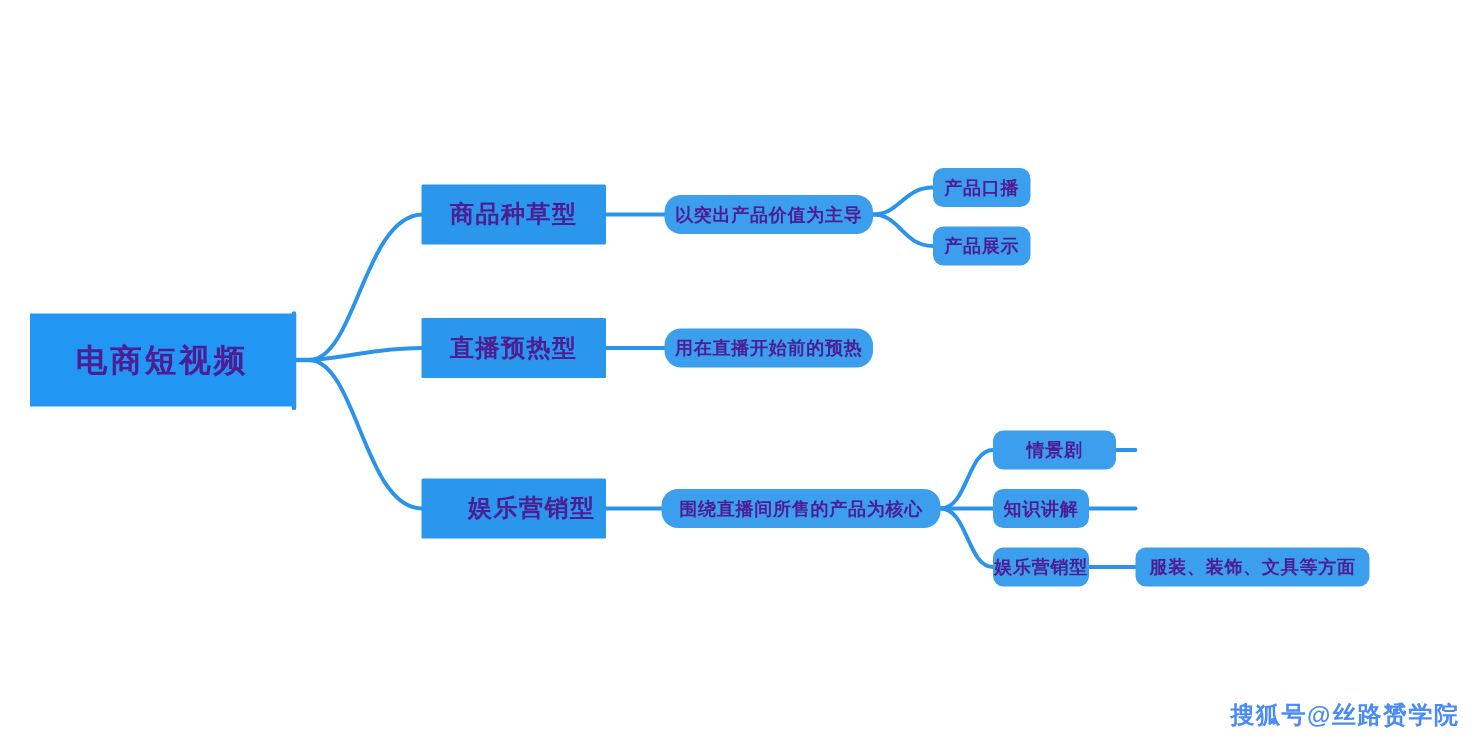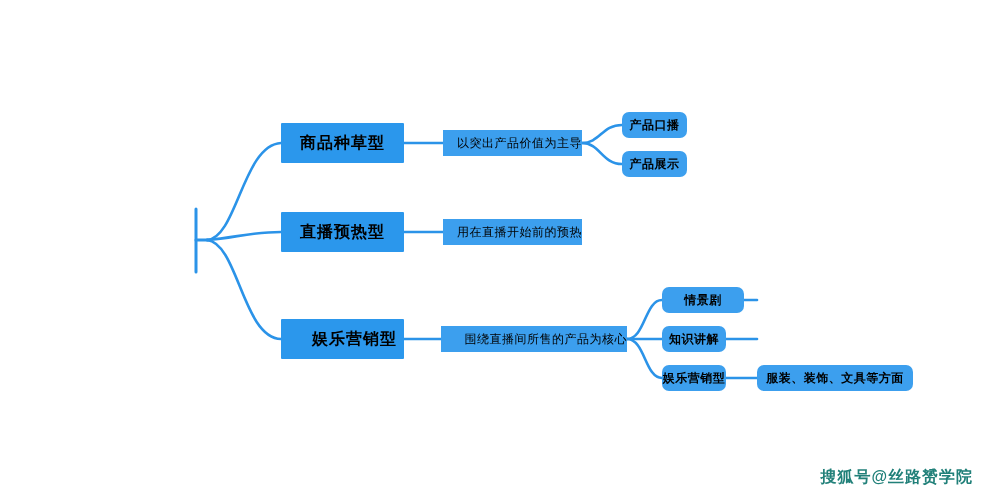--- a/index.html
+++ b/index.html
@@ -28,64 +28,63 @@
     width: 987px;
     height: 500px;
     pointer-events: none;
   }
   .node {
     position: absolute;
     display: flex;
     align-items: center;
     justify-content: center;
     box-sizing: border-box;
-    color: #000000;
+    color: #4c1d95;
     text-align: center;
     white-space: nowrap;
     letter-spacing: 0.5px;
   }
   .node-root {
     background: #2196f3;
     border-radius: 0px;
     font-size: 21px;
     font-weight: bold;
     letter-spacing: 2px;
   }
   .node-level1 {
     background: #2b97ec;
     border-radius: 1px;
     font-size: 16px;
     font-weight: bold;
     letter-spacing: 1px;
   }
   .node-level2 {
     background: #3c9fee;
-    border-radius: 0;
+    border-radius: 11px;
     font-size: 12px;
-    font-weight: normal;
-    justify-content: flex-end;
+    font-weight: bold;
   }
   .node-level3 {
     background: #3c9fee;
     border-radius: 7px;
     font-size: 12px;
     font-weight: bold;
   }
   .node-level4 {
     background: #3c9fee;
     border-radius: 7px;
     font-size: 12px;
     font-weight: bold;
   }
   #watermark {
     position: absolute;
     right: 14px;
     bottom: 12px;
     font-size: 16px;
-    color: #0f766e;
+    color: #3b82f6;
     font-weight: bold;
     letter-spacing: 1px;
     opacity: 0.92;
   }
 </style>
 </head>
 <body>
 
 <div id="mindmap-canvas">
 
@@ -113,20 +112,23 @@
       <path d="M 627 339 C 645 339 645 300 662 300"></path>
       <path d="M 627 339 L 662 339"></path>
       <path d="M 627 339 C 645 339 645 378 662 378"></path>
 
       <path d="M 726 300 L 757 300"></path>
       <path d="M 726 339 L 757 339"></path>
       <path d="M 726 378 L 757 378"></path>
     </g>
   </svg>
 
+  <div class="node node-root" style="left:20px; top:209px; width:176px; height:62px;">
+    <span>电商短视频</span>
+  </div>
 
   <div class="node node-level1" style="left:281px; top:123px; width:123px; height:40px;">
     <span>商品种草型</span>
   </div>
   <div class="node node-level2" style="left:443px; top:130px; width:139px; height:26px;">
     <span>以突出产品价值为主导</span>
   </div>
   <div class="node node-level3" style="left:622px; top:112px; width:65px; height:26px;">
     <span>产品口播</span>
   </div>

